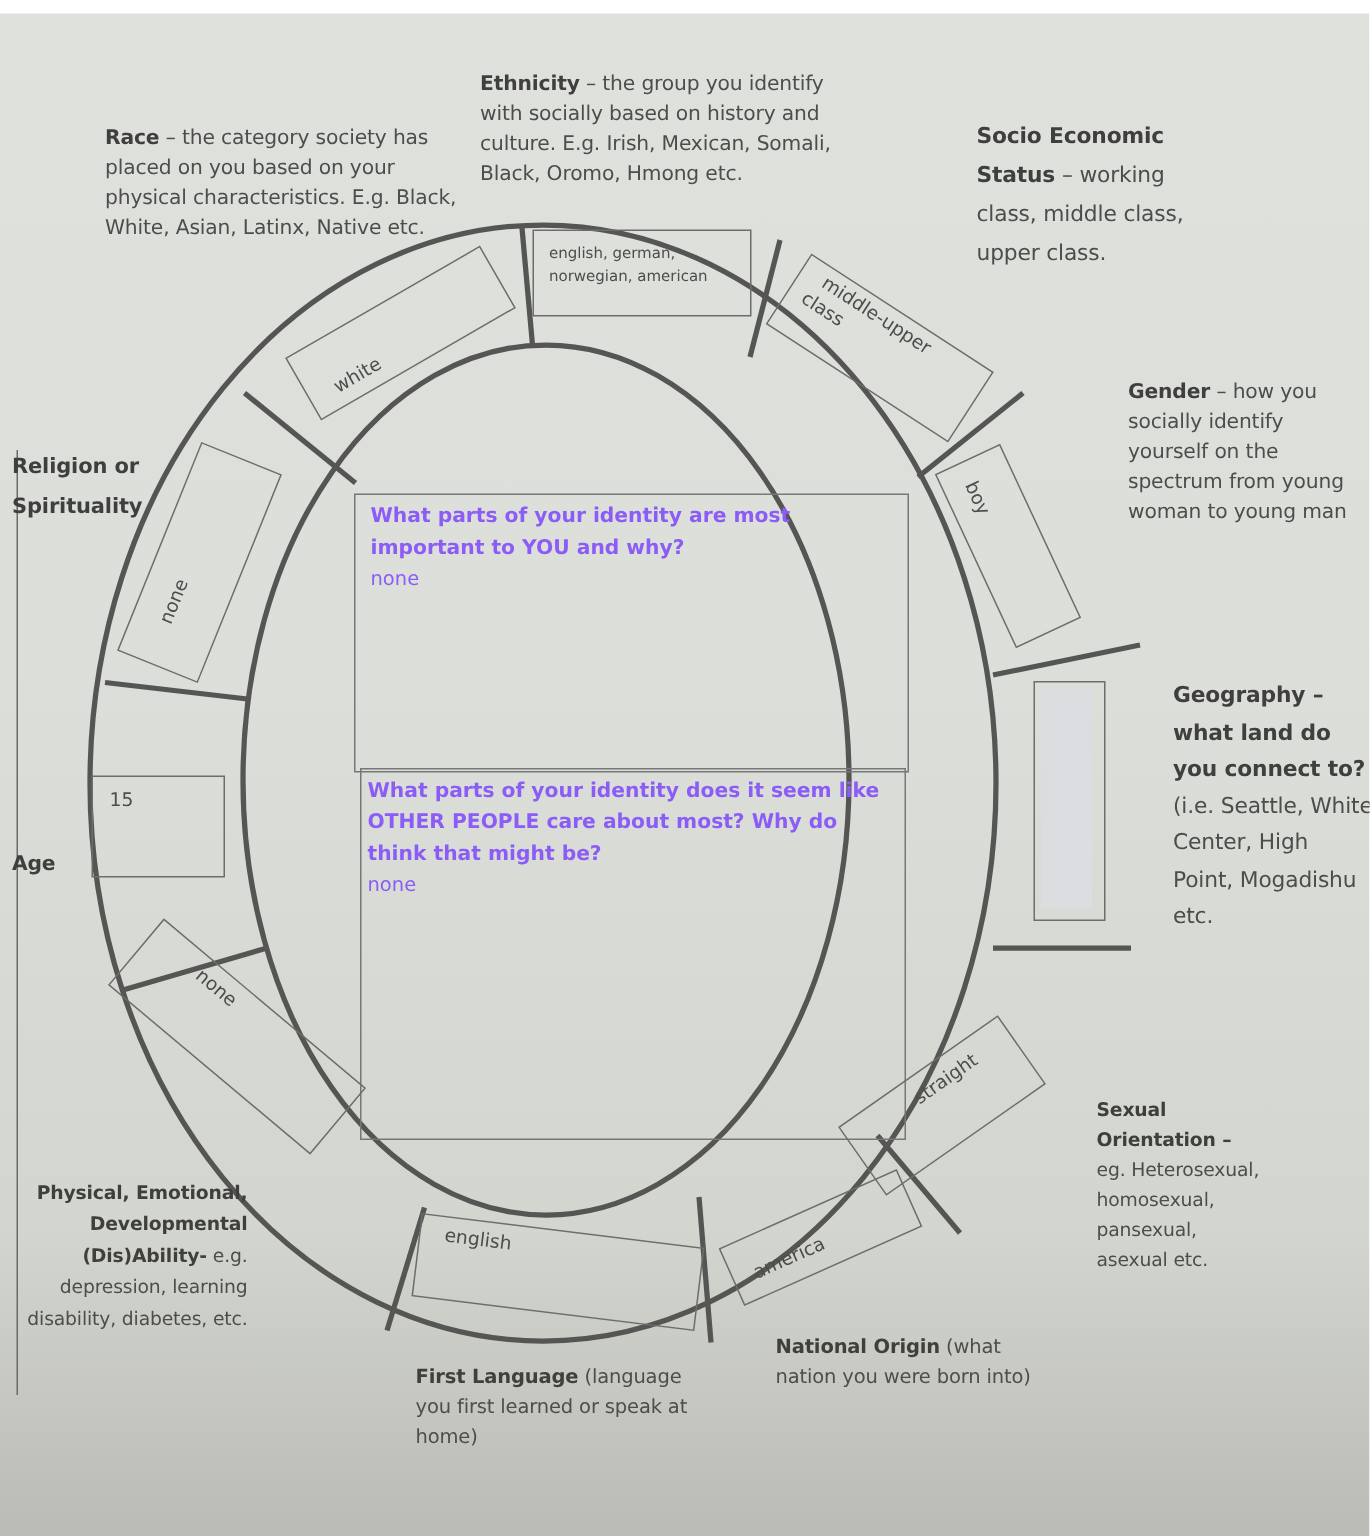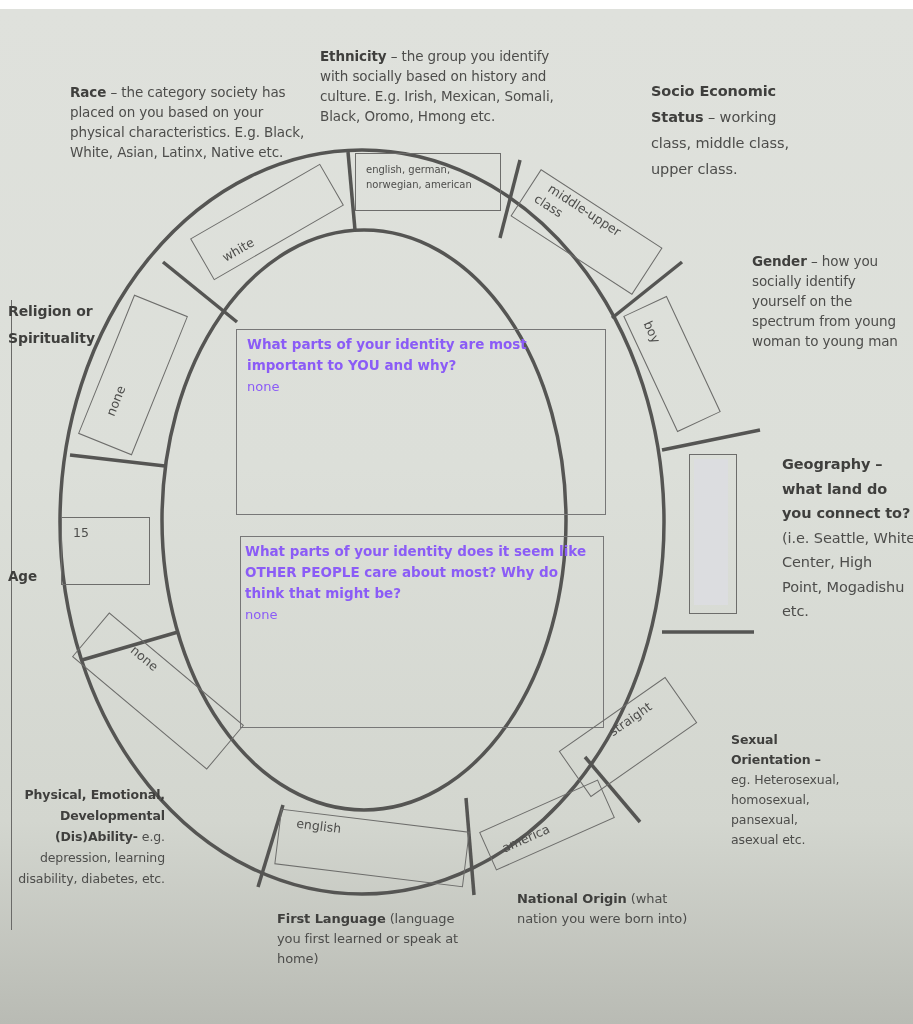--- a/index.html
+++ b/index.html
@@ -89,21 +89,21 @@
 <div class="lbl" style="left:8px;top:298px;font-size:14px;line-height:27px;">
   <b>Religion or</b><br>
   <b>Spirituality</b>
 </div>
 
 <div class="q" style="left:236px;top:329px;width:370px;height:186px;">
   <div class="qt">What parts of your identity are most important to YOU and why?</div>
   <div class="ans">none</div>
 </div>
 
-<div class="q" style="left:240px;top:536px;width:364px;height:192px;padding-left:4px;">
+<div class="q" style="left:240px;top:512px;width:364px;height:248px;padding-left:4px;">
   <div class="qt">What parts of your identity does it seem like OTHER PEOPLE care about most? Why do think that might be?</div>
   <div class="ans">none</div>
 </div>
 
 <div class="box small" style="left:355px;top:153px;width:146px;height:58px;">
   <span style="left:10px;top:8px;">english, german,</span>
   <span style="left:10px;top:23px;">norwegian, american</span>
 </div>
 
 <div class="box" style="left:192px;top:198px;width:150px;height:48px;transform:rotate(-30deg);transform-origin:center;">

